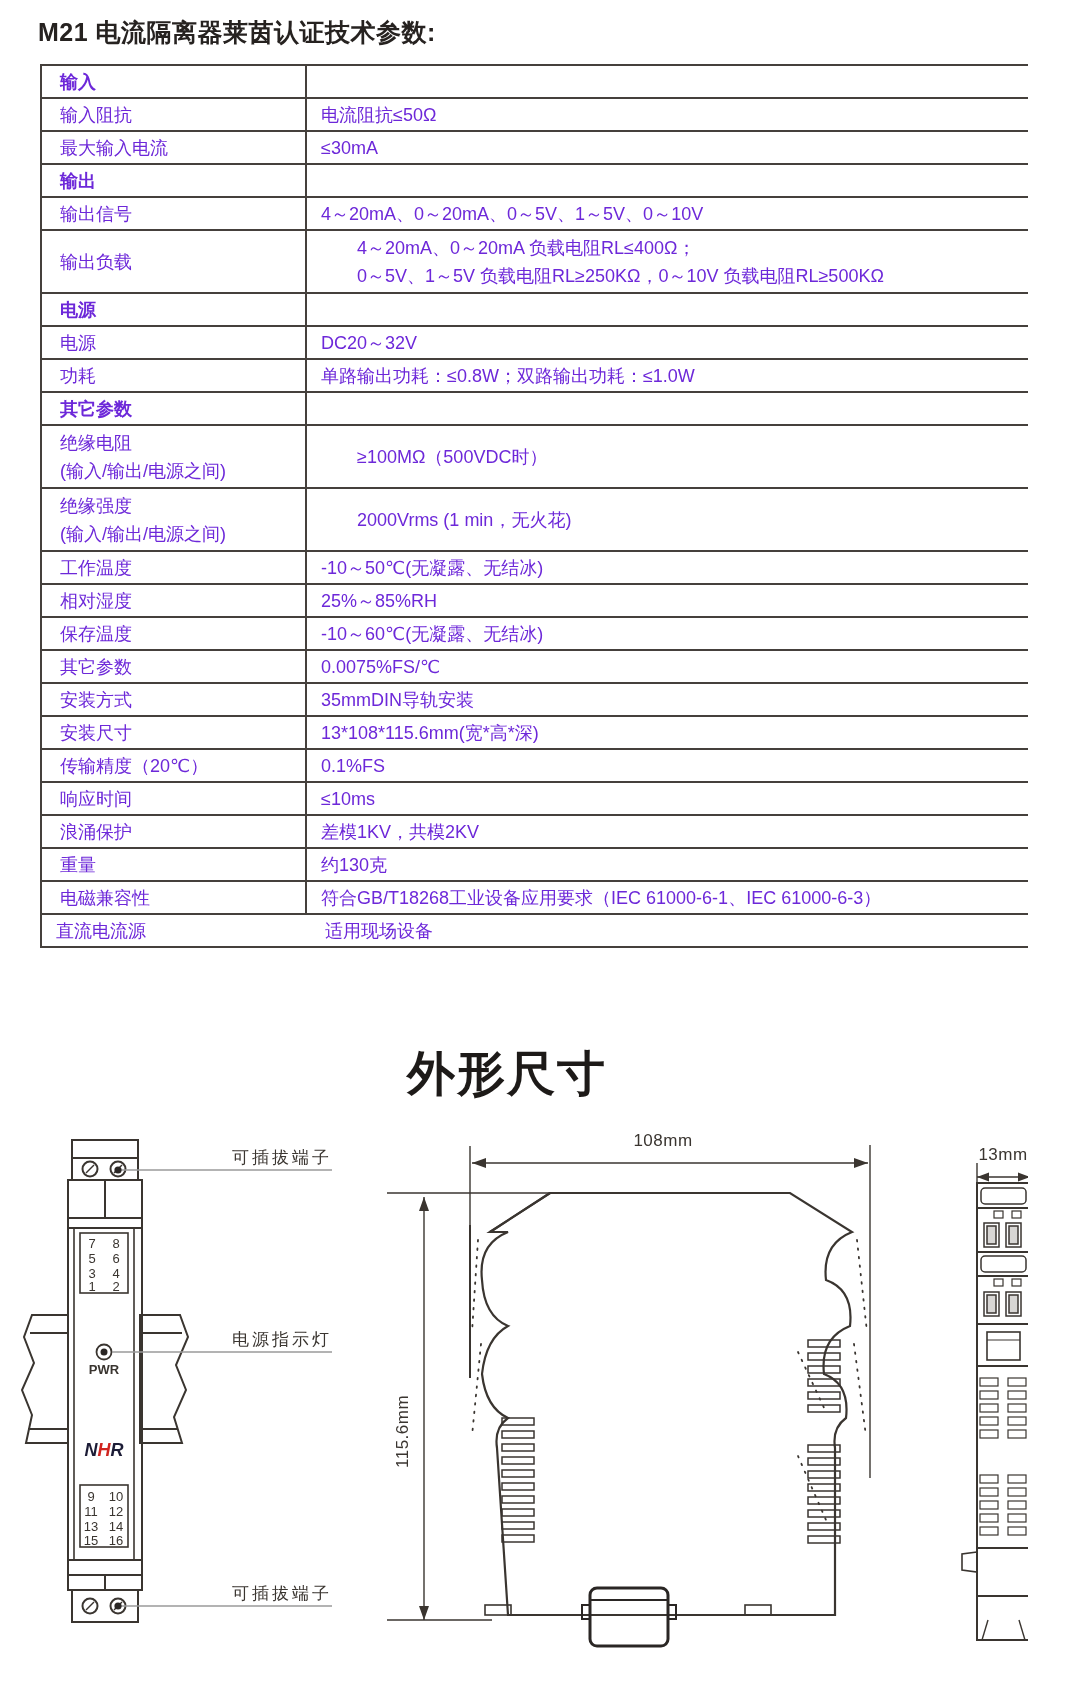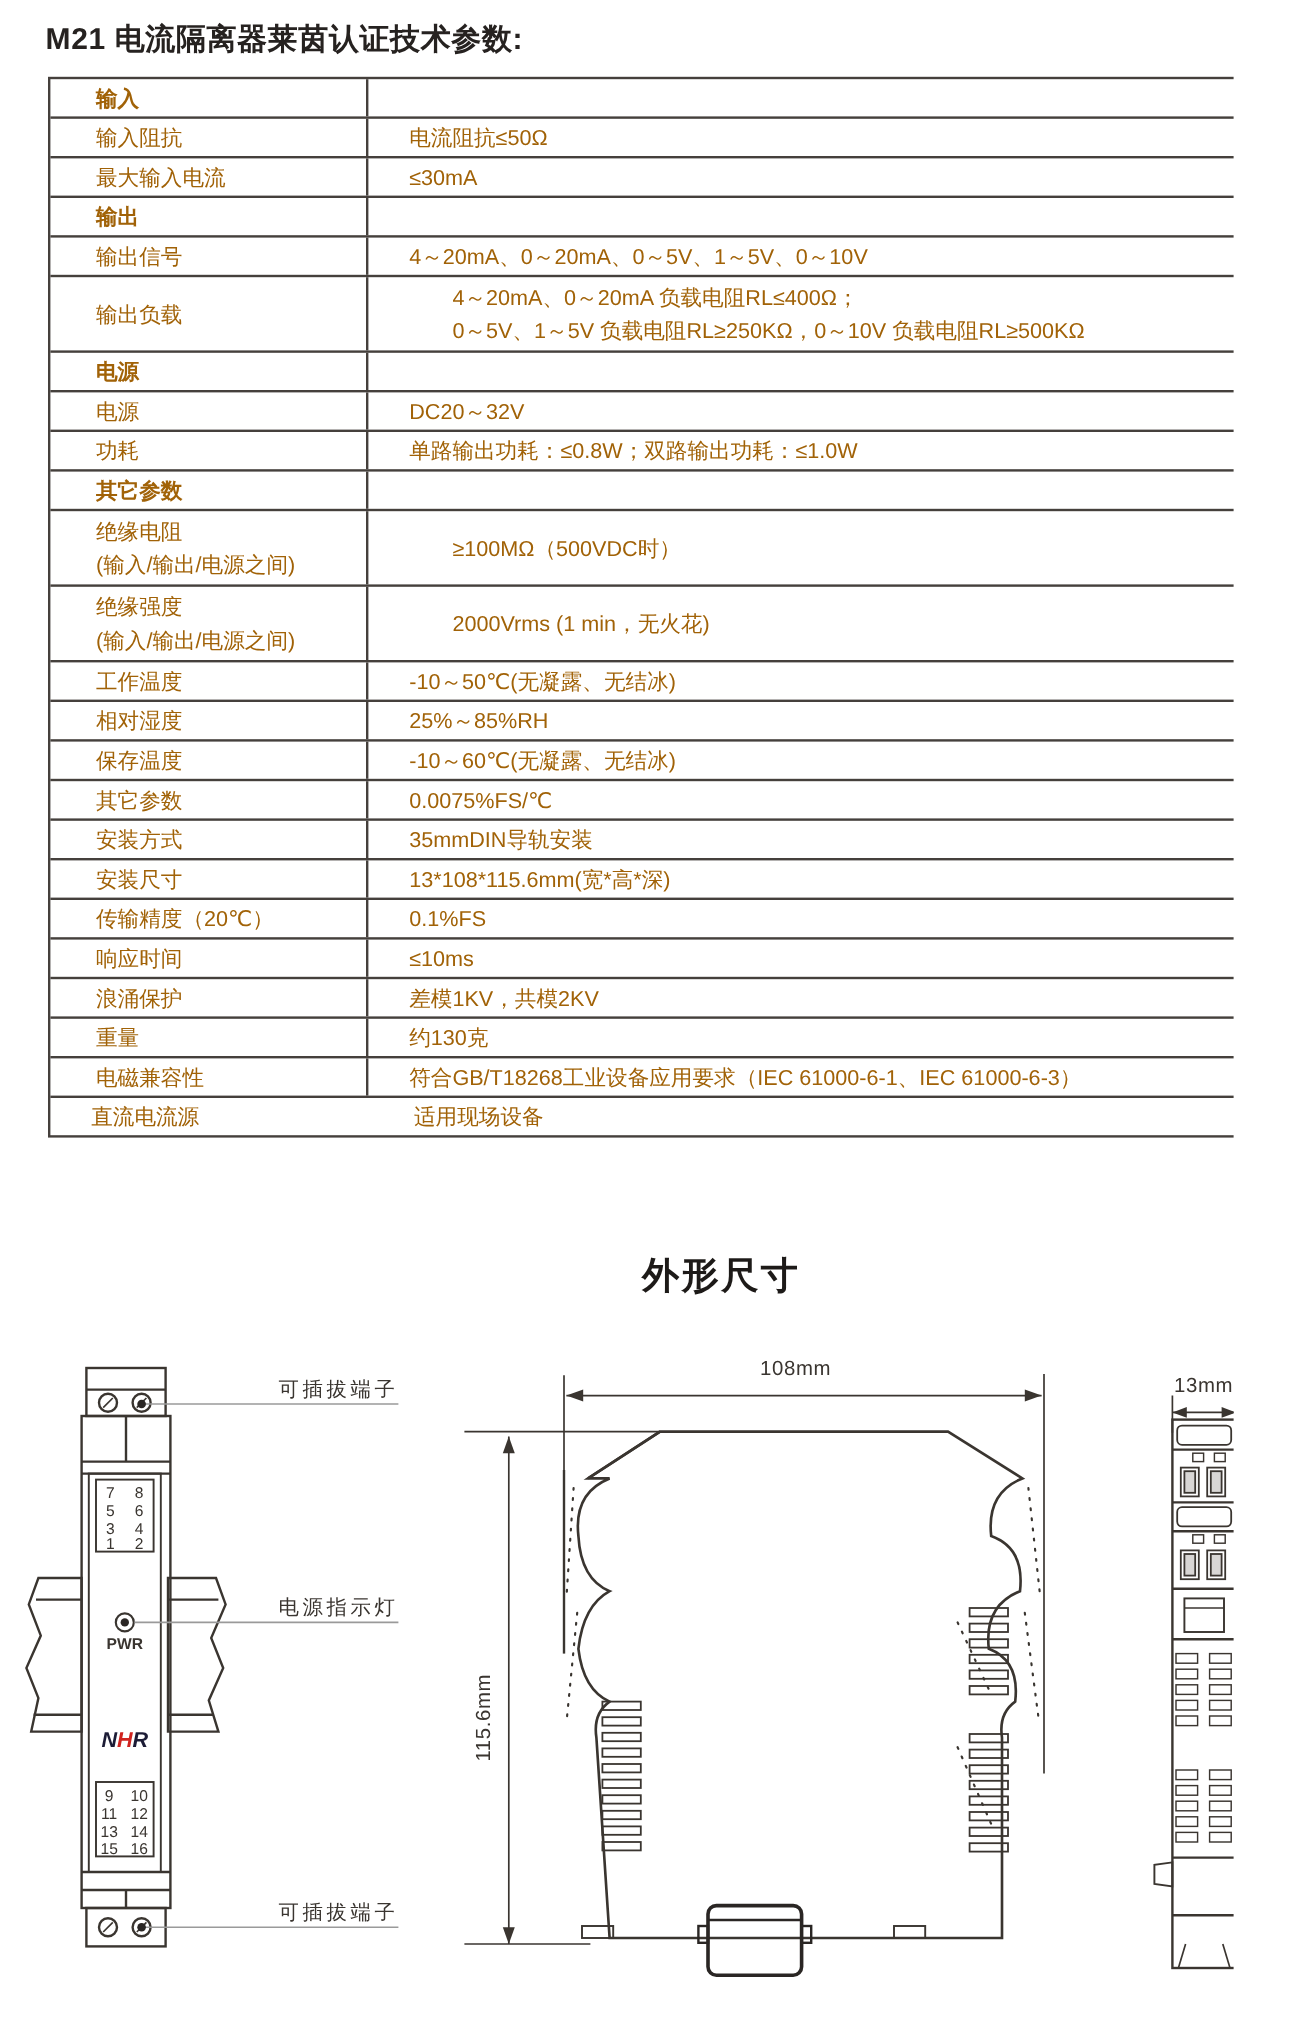--- a/index.html
+++ b/index.html
@@ -4,29 +4,29 @@
 <style>
   html,body{margin:0;padding:0;background:#ffffff;}
   #page{position:relative;width:1028px;height:1695px;background:#ffffff;overflow:hidden;
         font-family:"Liberation Sans","DejaVu Sans",sans-serif;color:#332f2c;}
   
   #doc-title{position:absolute;left:38px;top:16px;font-size:25px;font-weight:bold;color:#262220;letter-spacing:.5px;}
   
   #spec-table{position:absolute;left:40px;top:64px;width:1000px;border:2.5px solid #45403c;}
   .trow{display:grid;grid-template-columns:265px 1fr;border-top:2px solid #45403c;}
   .trow:first-child{border-top:none;}
-  .tcell{display:flex;flex-direction:column;justify-content:center;font-size:18px;line-height:28px;color:#a16207;margin-left:20px;}
+  .tcell{display:flex;flex-direction:column;justify-content:center;font-size:18px;line-height:28px;color:#6d28d9;}
   .tlabel{padding:1px 8px 1px 18px;border-right:2px solid #45403c;}
   .tvalue{padding:1px 8px 1px 14px;}
   .trow{min-height:31px;}
   .trow.tall{min-height:61px;gap:36px;}
   .trow.section .tlabel{font-weight:bold;}
   
-  #outline-heading{position:absolute;left:407px;top:1042px;width:260px;text-align:right;
-    font-size:31px;font-weight:bold;color:#1d1a18;letter-spacing:2px;}
+  #outline-heading{position:absolute;left:407px;top:1042px;width:260px;text-align:left;
+    font-size:48px;font-weight:bold;color:#1d1a18;letter-spacing:2px;}
   svg{position:absolute;overflow:visible;}
   .lbl{font-size:17px;letter-spacing:3px;fill:#3a3530;}
   .dim{font-size:17px;fill:#3a3530;letter-spacing:0.5px;}
   .num{font-size:13px;fill:#3a3530;}
 </style>
 </head>
 <body>
 
 <div id="page">
 

